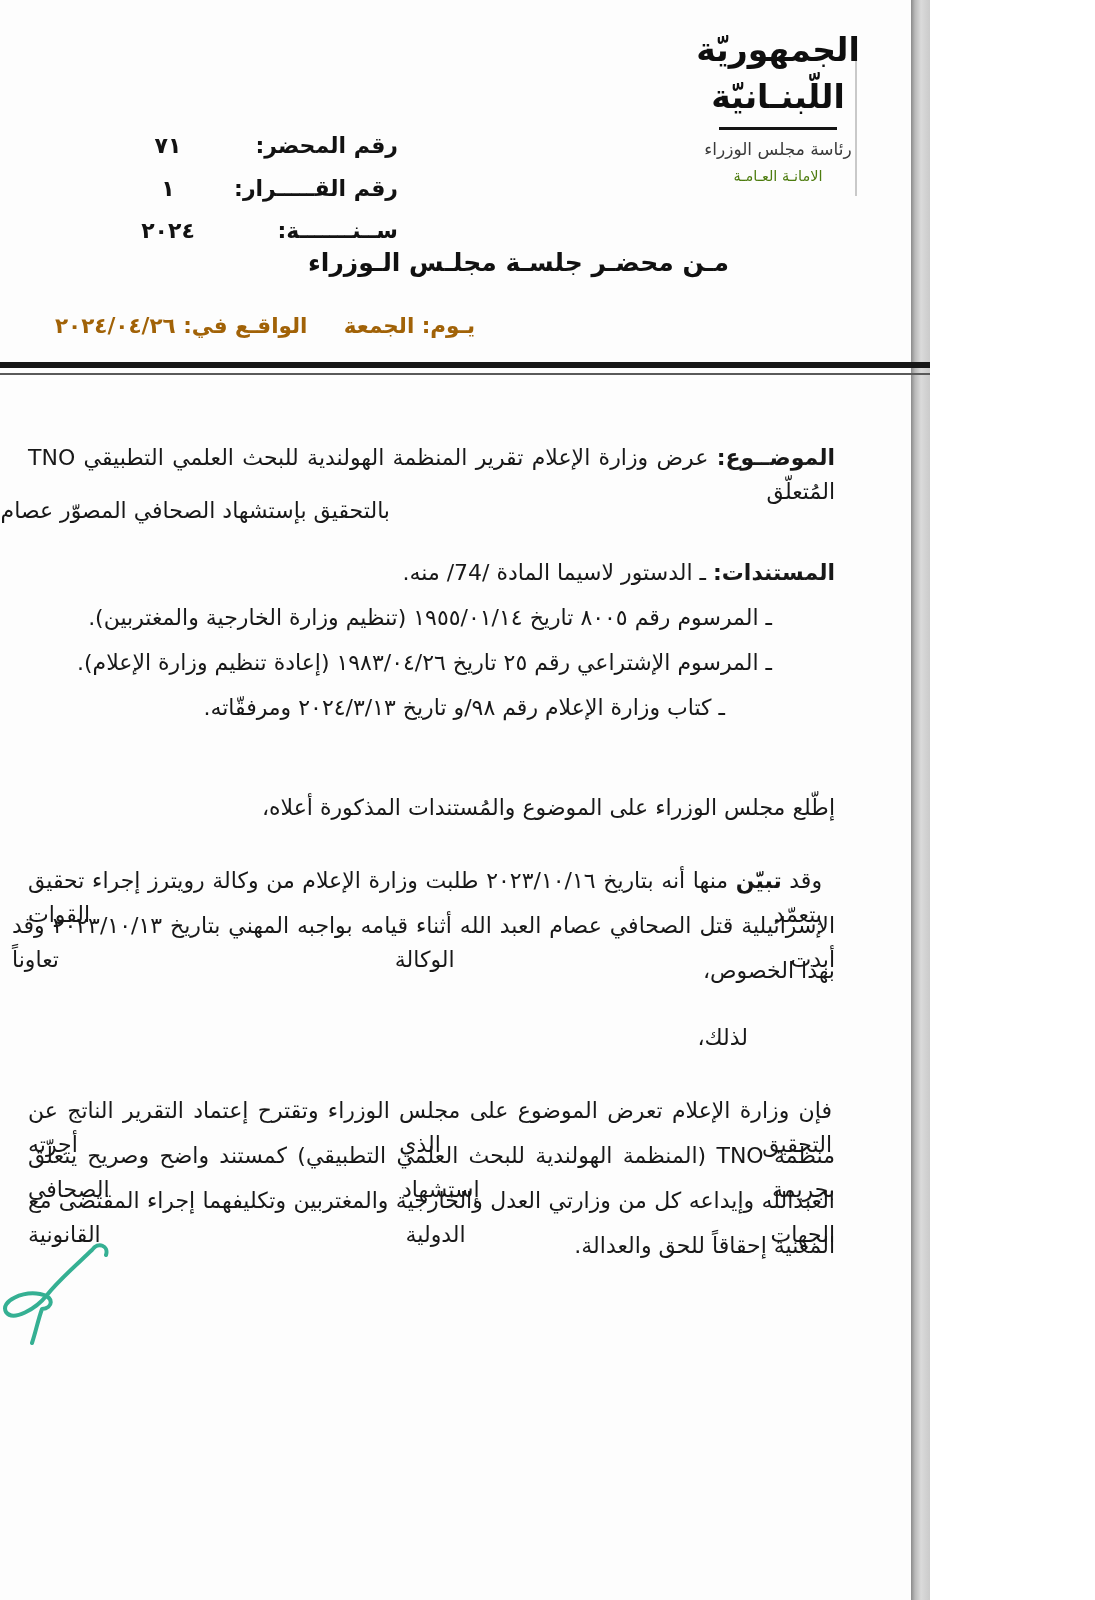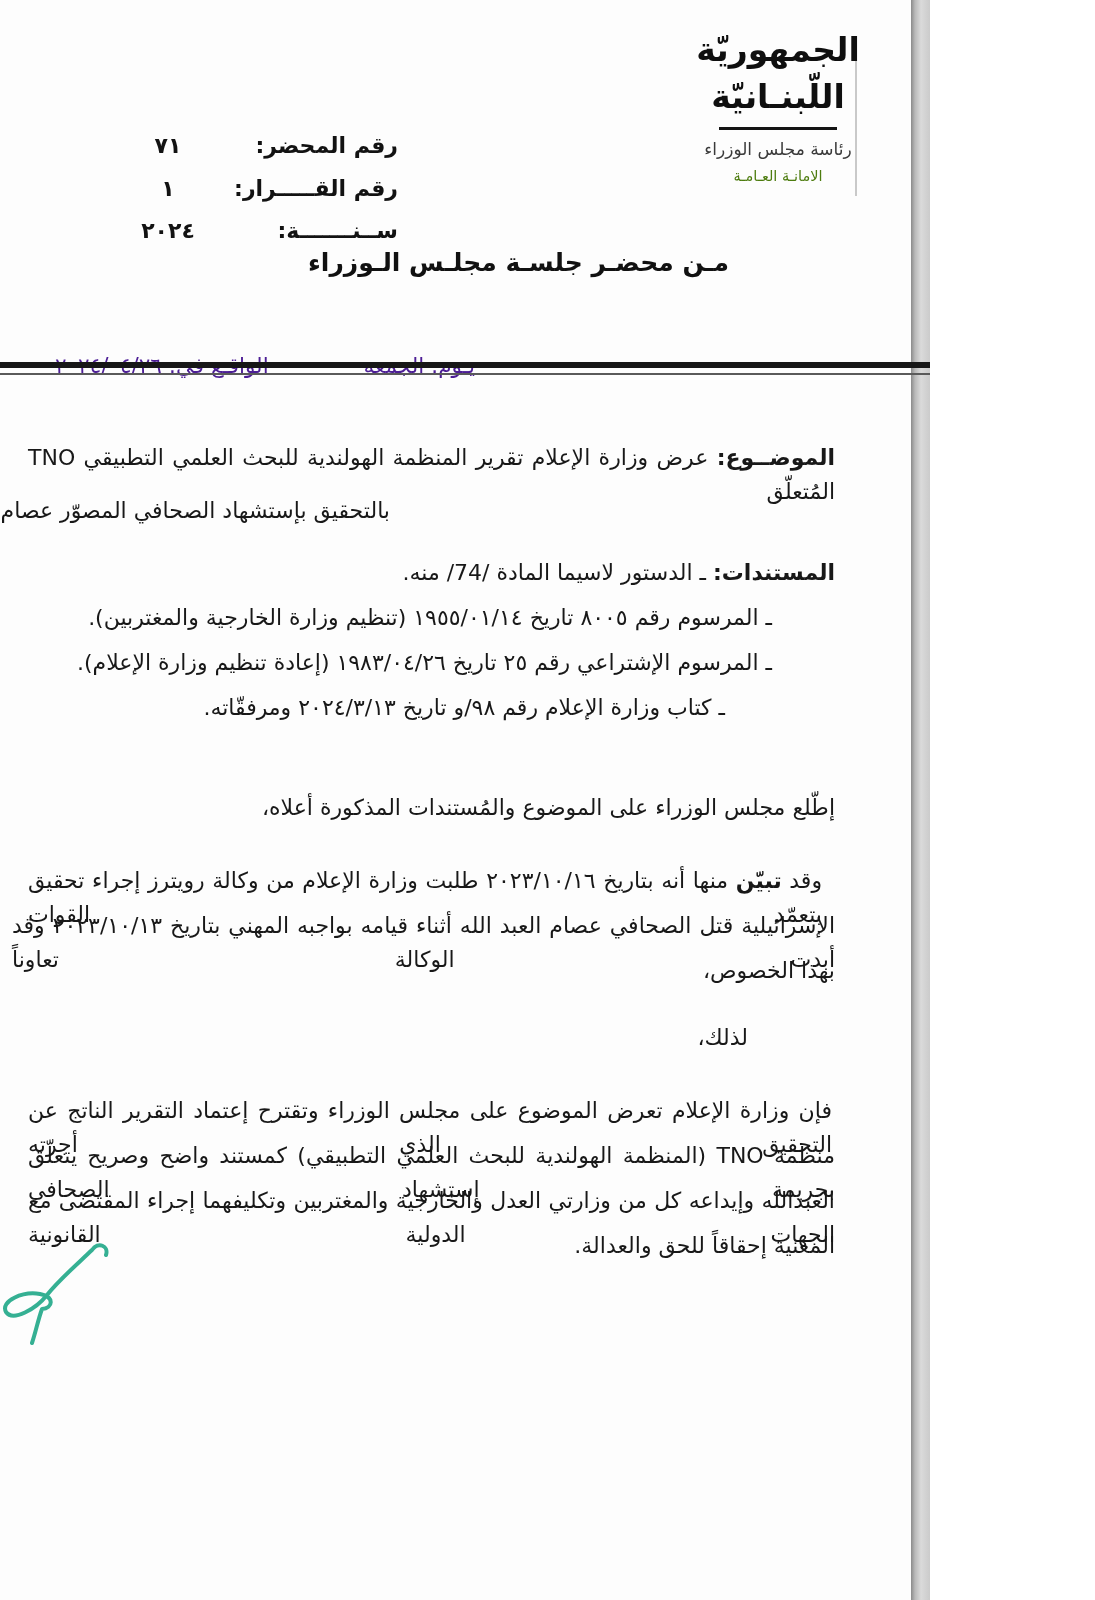--- a/index.html
+++ b/index.html
@@ -16,22 +16,22 @@
   .lh-divider{width:118px;height:3px;background:#141414;margin:7px auto 9px;}
   .presidency{font-size:17px;font-weight:normal;color:#3a3a3a;letter-spacing:.5px;}
   .secretariat{font-size:14.5px;color:#4d7c0f;margin-top:9px;letter-spacing:4px;}
   
   .ref{position:absolute;left:133px;width:265px;direction:rtl;display:flex;
        justify-content:space-between;align-items:baseline;font-size:22px;font-weight:bold;color:#121212;}
   .ref .val{display:inline-block;min-width:70px;text-align:center;margin-top:11px;}
   
   .doc-title{position:absolute;left:0;top:248px;width:1037px;text-align:center;direction:rtl;
              font-size:25px;font-weight:bold;color:#111;}
-  .meta{position:absolute;top:313px;direction:rtl;font-size:21.5px;font-weight:normal;
-        color:#4c1d95;white-space:nowrap;margin-top:40px;}
+  .meta{position:absolute;top:313px;direction:rtl;font-size:21.5px;font-weight:bold;
+        color:#a16207;white-space:nowrap;}
   
   .frame{position:absolute;left:-30px;top:362px;width:1067px;height:1131px;
          border-top:6px solid #171717;border-right:6px solid #171717;}
   .frame-inner{position:absolute;left:0;top:5px;right:5px;bottom:0;
          border-top:2px solid #5a5a5a;border-right:2px solid #5a5a5a;}
   
   .line{position:absolute;direction:rtl;font-size:22px;line-height:34px;color:#181818;white-space:nowrap;}
   .just{white-space:normal;text-align:justify;text-align-last:justify;}
   .b{font-weight:bold;}
   .sig{position:absolute;left:2px;top:1233px;}

